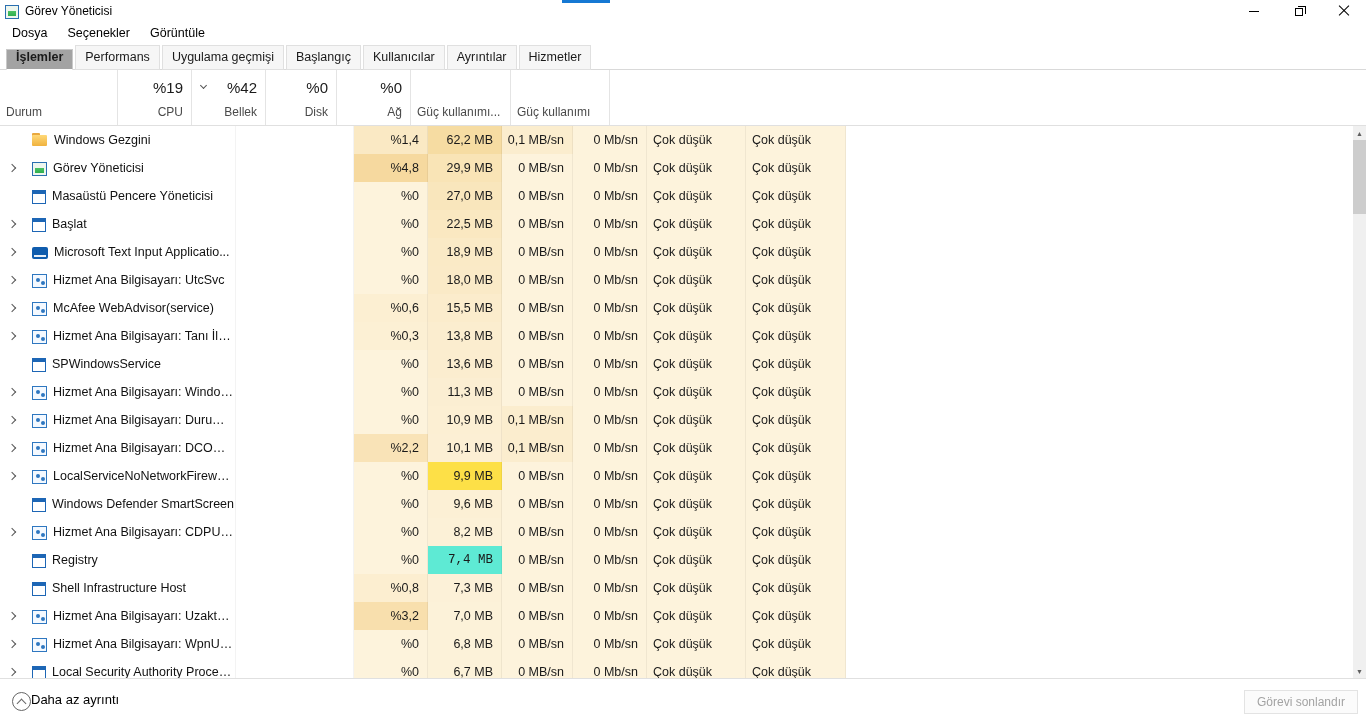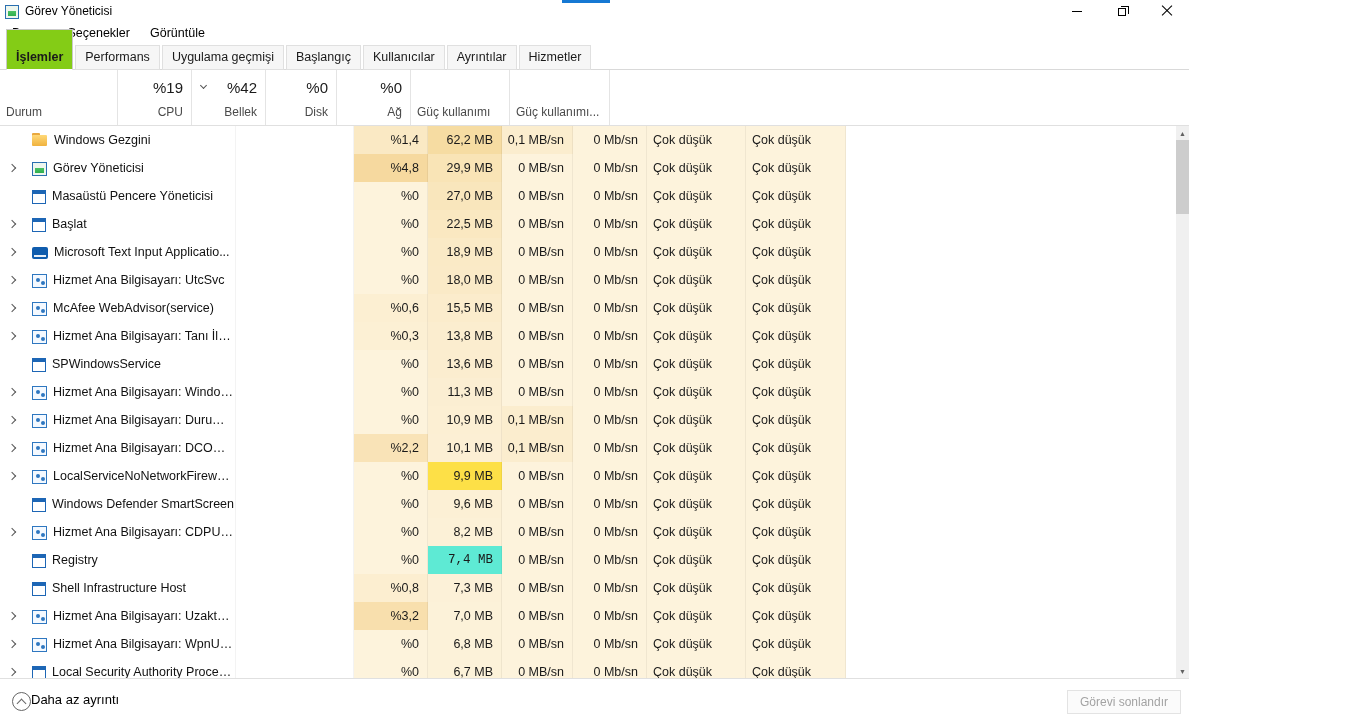--- a/index.html
+++ b/index.html
@@ -1,19 +1,19 @@
 <!DOCTYPE html>
 <html lang="tr"><head>
 <meta charset="utf-8">
 <title>Görev Yöneticisi</title>
 <style>
   * { margin:0; padding:0; box-sizing:border-box; }
   html,body { background:#ffffff; }
   body { font-family:"Liberation Sans", sans-serif; }
-  .window { position:relative; width:1189px; height:724px; background:#fff; overflow:hidden; color:#1a1a1a; }
+  .window { position:relative; width:1366px; height:724px; background:#fff; overflow:hidden; color:#1a1a1a; }
 
   
   .top-stripe { position:absolute; left:562px; top:0; width:48px; height:3px; z-index:5; }
 
   
   .titlebar { height:22px; display:flex; align-items:center; padding-left:5px; position:relative; }
   .titlebar .app-icon { width:14px; height:14px; margin-right:6px; }
   .title-text { font-size:12px; color:#000; }
   .win-controls { position:absolute; right:0; top:0; display:flex; height:22px; }
   .win-btn { width:45px; height:22px; display:flex; align-items:center; justify-content:center; cursor:default; }
@@ -25,21 +25,21 @@
   .glyph-close::before { transform:rotate(45deg); }
   .glyph-close::after { transform:rotate(-45deg); }
 
   
   .menubar { height:22px; display:flex; align-items:center; padding-left:2px; }
   .menu-item { font-size:12.5px; padding:2px 10px; color:#000; }
 
   
   .tabbar { height:26px; display:flex; align-items:flex-end; padding-left:6px; border-bottom:1px solid #d9d9d9; }
   .tab { font-size:12.5px; padding:4px 9px 5px 9px; border:1px solid #e0e0e0; background:#f6f6f6; margin-right:2px; margin-bottom:-1px; color:#1a1a1a; white-space:nowrap; }
-  .tab.selected { background:#84cc16; border-color:#c9c9c9; border-bottom-color:#fff; font-weight:700; padding-top:20px; }
+  .tab.selected { background:#a3a3a3; border-color:#c9c9c9; border-bottom-color:#fff; font-weight:700; padding-top:0; }
 
   
   .table-header { display:flex; height:56px; border-bottom:1px solid #e0e0e0; position:relative; }
   .hcell { border-right:1px solid #e4e4e4; position:relative; }
   .h-name  { width:236px; display:flex; align-items:flex-end; padding:0 0 6px 8px; }
   .h-status{ width:118px; display:flex; align-items:flex-end; padding:0 0 6px 6px; }
   .h-num { display:flex; flex-direction:column; justify-content:space-between; align-items:flex-end; padding:9px 8px 6px 0; }
   .h-cpu { width:74px; } .h-mem { width:74px; } .h-disk { width:71px; } .h-net { width:74px; }
   .h-power { width:99px; display:flex; align-items:flex-end; padding:0 0 6px 6px; }
   .h-ptrend{ width:100px; display:flex; align-items:flex-end; padding:0 0 6px 6px; }
@@ -143,25 +143,25 @@
       <span class="hlabel">Bellek</span>
     </div>
     <div class="hcell h-num h-disk">
       <span class="hpct">%0</span>
       <span class="hlabel">Disk</span>
     </div>
     <div class="hcell h-num h-net">
       <span class="hpct">%0</span>
       <span class="hlabel">Ağ</span>
     </div>
+    <div class="hcell h-ptrend">
+      <span class="hlabel">Güç kullanımı...</span>
+    </div>
     <div class="hcell h-power">
       <span class="hlabel">Güç kullanımı</span>
-    </div>
-    <div class="hcell h-ptrend">
-      <span class="hlabel">Güç kullanımı...</span>
     </div>
     <div class="hcell h-filler"></div>
   </div>
 
   <div class="table-body">
       <div class="row">
         <div class="cell name-cell">
           <span class="expander"></span>
           <span class="icon icon-folder"></span>
           <span class="proc-label">Windows Gezgini</span>

